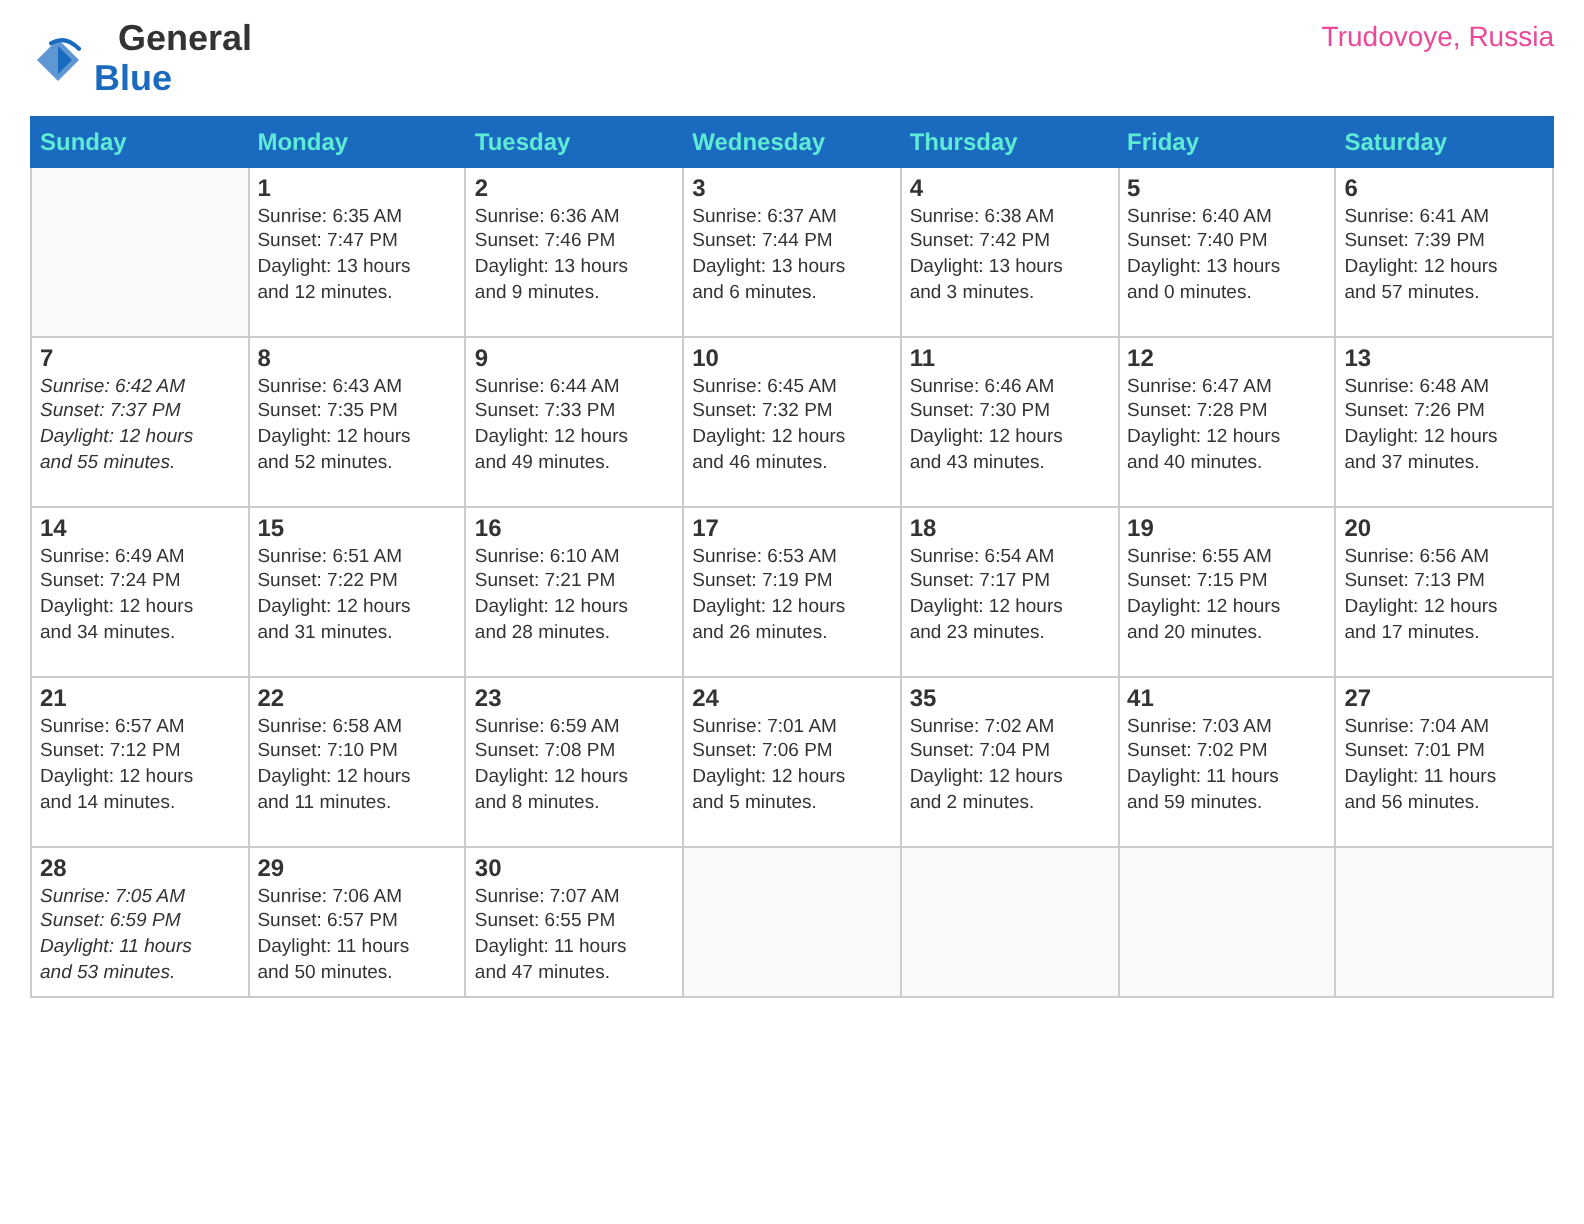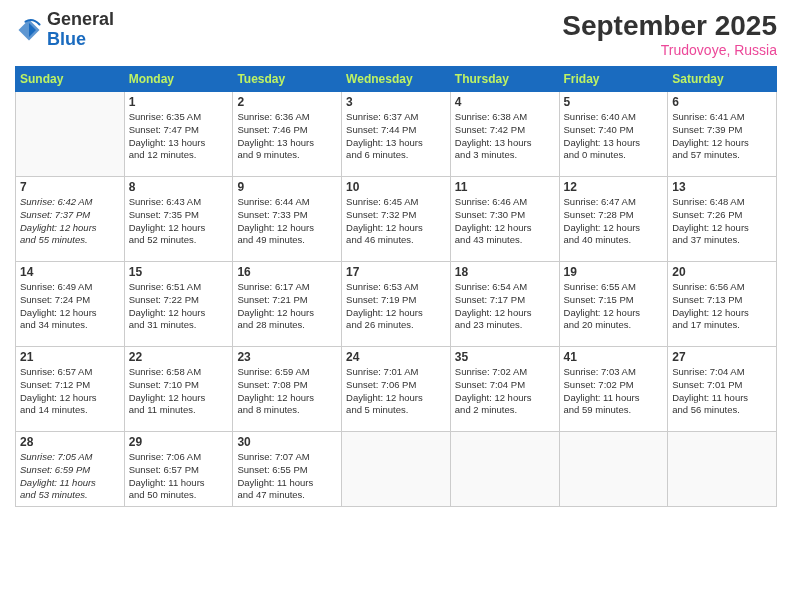--- a/index.html
+++ b/index.html
@@ -25,21 +25,21 @@
     .logo {
       display: flex;
       align-items: center;
       gap: 4px;
     }
     .logo-text {
       font-size: 18px;
       font-weight: bold;
       line-height: 1.1;
     }
-    .logo-general { color: #333; }
+    .logo-general { color: #333; margin-left: 12px; }
     .logo-blue { color: #1a6bbf; }
     .logo-icon {
       width: 28px;
       height: 28px;
     }
     .title-block {
       text-align: right;
     }
     .month-title {
       font-size: 28px;
@@ -50,21 +50,21 @@
       font-size: 14px;
       color: #ec4899;
     }
     table {
       width: 100%;
       border-collapse: collapse;
       table-layout: fixed;
     }
     thead tr th {
       background-color: #1a6bbf;
-      color: #bef264;
+      color: #5eead4;
       padding: 5px 4px;
       font-size: 12px;
       font-weight: bold;
       text-align: left;
       border: 1px solid #1a6bbf;
     }
     tbody tr td {
       border: 1px solid #ccc;
       vertical-align: top;
       padding: 3px 4px;
@@ -98,21 +98,20 @@
         <path d="M20 5 L35 20 L20 35 L5 20 Z" fill="#1a6bbf" opacity="0.7"></path>
         <path d="M20 10 L30 20 L20 30" fill="#1a6bbf"></path>
         <path d="M15 8 Q25 2 35 12" fill="none" stroke="#1a6bbf" stroke-width="3" stroke-linecap="round"></path>
       </svg>
       <div class="logo-text">
         <span class="logo-general">General</span><br>
         <span class="logo-blue">Blue</span>
       </div>
     </div>
     <div class="title-block">
-      <div class="month-title">September 2025</div>
       <div class="subtitle">Trudovoye, Russia</div>
     </div>
   </div>
 
   <table>
     <thead>
       <tr>
       <th>Sunday</th>
           <th>Monday</th>
           <th>Tuesday</th>
@@ -229,21 +228,21 @@
           </td>
           <td>
             <div class="day-num">15</div>
             <div class="day-info" style="white-space: pre-line;">Sunrise: 6:51 AM
 Sunset: 7:22 PM
 Daylight: 12 hours
 and 31 minutes.</div>
           </td>
           <td>
             <div class="day-num">16</div>
-            <div class="day-info" style="white-space: pre-line;">Sunrise: 6:17 AM
+            <div class="day-info" style="white-space: pre-line;">Sunrise: 6:10 AM
 Sunset: 7:21 PM
 Daylight: 12 hours
 and 28 minutes.</div>
           </td>
           <td>
             <div class="day-num">17</div>
             <div class="day-info" style="white-space: pre-line;">Sunrise: 6:53 AM
 Sunset: 7:19 PM
 Daylight: 12 hours
 and 26 minutes.</div>

